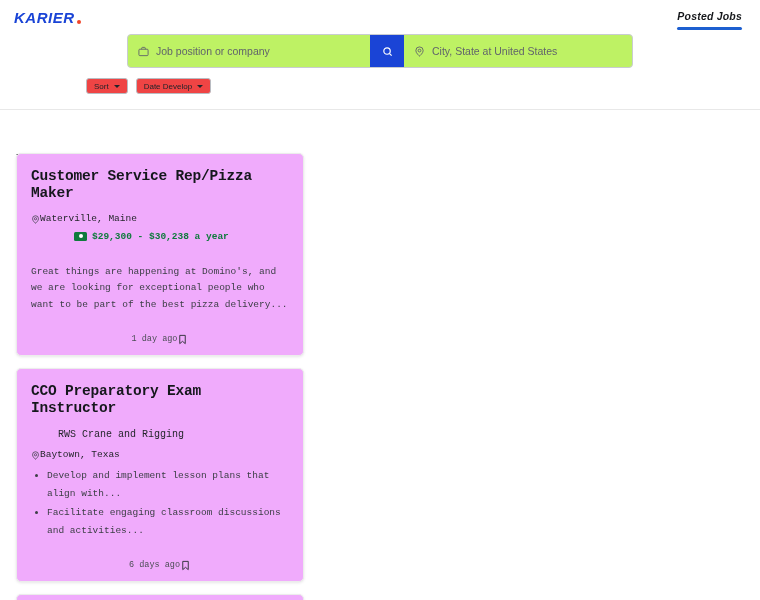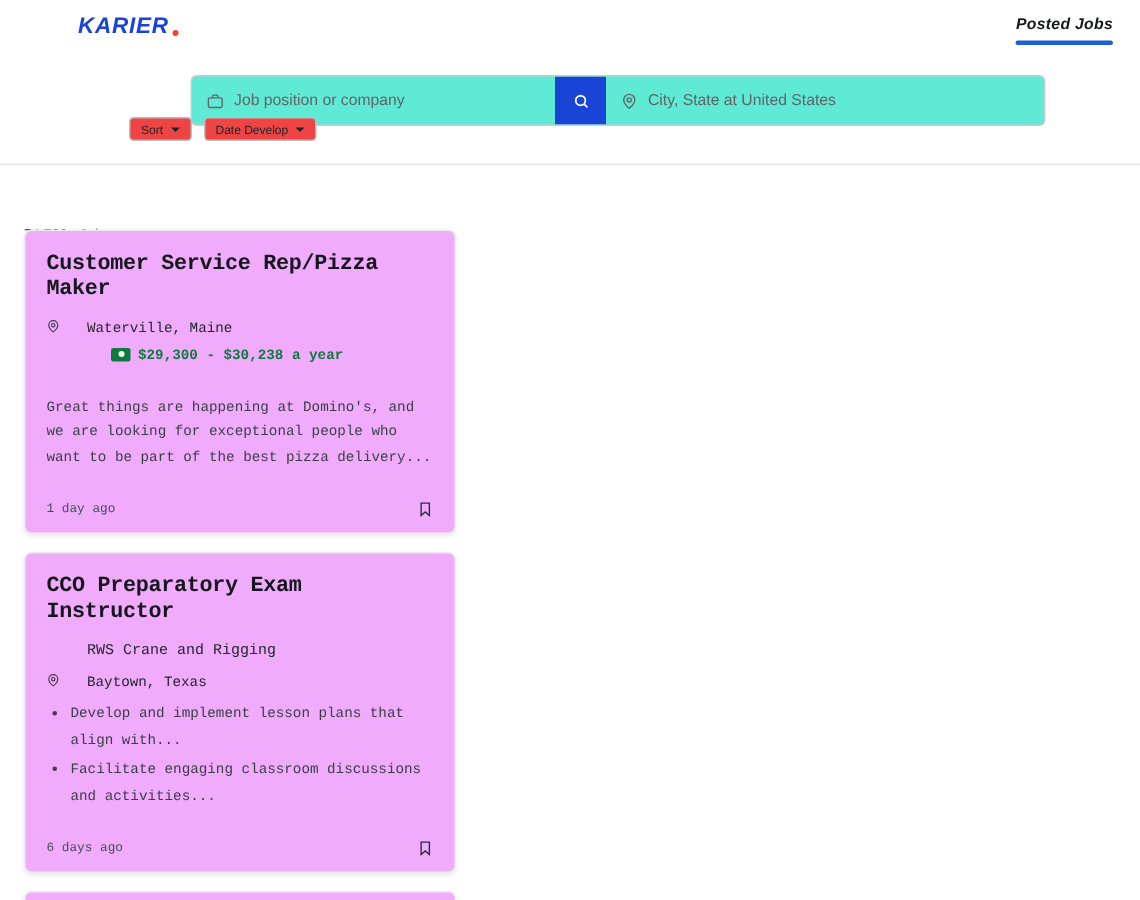--- a/index.html
+++ b/index.html
@@ -20,21 +20,20 @@
   .logo {
     position: absolute;
     left: 14px; top: 9px;
     font-size: 15px;
     font-weight: bold;
     font-style: italic;
     letter-spacing: 0.5px;
     color: #1a44d6;
     display: flex;
     align-items: flex-end;
-    margin-left: 38px;
   }
   .logo-dot {
     width: 4px; height: 4px;
     border-radius: 50%;
     background: #f0452a;
     margin-left: 2px;
     margin-bottom: 2px;
   }
   .nav-saved {
     position: absolute;
@@ -50,25 +49,25 @@
   }
   .nav-underline {
     margin-top: 5px;
     height: 2.5px;
     background: #1d5fd0;
     border-radius: 2px;
   }
   
   .searchbar {
     position: absolute;
-    left: 127px; top: 50px;
-    width: 570px; height: 34px;
+    left: 127px; top: 34px;
+    width: 506px; height: 34px;
     border: 1px solid #c9ccd1;
     border-radius: 4px;
-    background: #5eead4;
+    background: #bef264;
     display: flex;
     align-items: stretch;
     overflow: hidden;
   }
   .search-field {
     display: flex;
     align-items: center;
     gap: 7px;
     padding: 0 10px;
     flex: 0 0 242px;
@@ -186,22 +185,22 @@
     position: absolute;
     left: 0; bottom: 1px;
     font-size: 5.5px;
     font-weight: bold;
     font-style: italic;
     color: #006491;
     letter-spacing: -0.1px;
   }
   .meta-row {
     display: flex;
-    align-items: flex-start;
-    gap: 18px;
+    align-items: flex-end;
+    gap: 0;
     margin-bottom: 7px;
   }
   .meta-text {
     font-size: 9.5px;
     color: #24262b;
   }
   .salary-row {
     display: flex;
     align-items: center;
     gap: 5px;
@@ -239,21 +238,21 @@
   }
   .bullets li {
     font-size: 9.5px;
     color: #3b3e45;
     line-height: 1.9;
   }
   .card-footer {
     border-top: 0;
     display: flex;
     align-items: center;
-    justify-content: space-between;
+    justify-content: center;
     padding: 8px 0 10px 0;
   }
   .posted-time {
     font-size: 8.5px;
     color: #4a4d54;
   }
   .bookmark-btn { cursor: pointer; display: flex; }
 </style>
 </head>
 <body>

